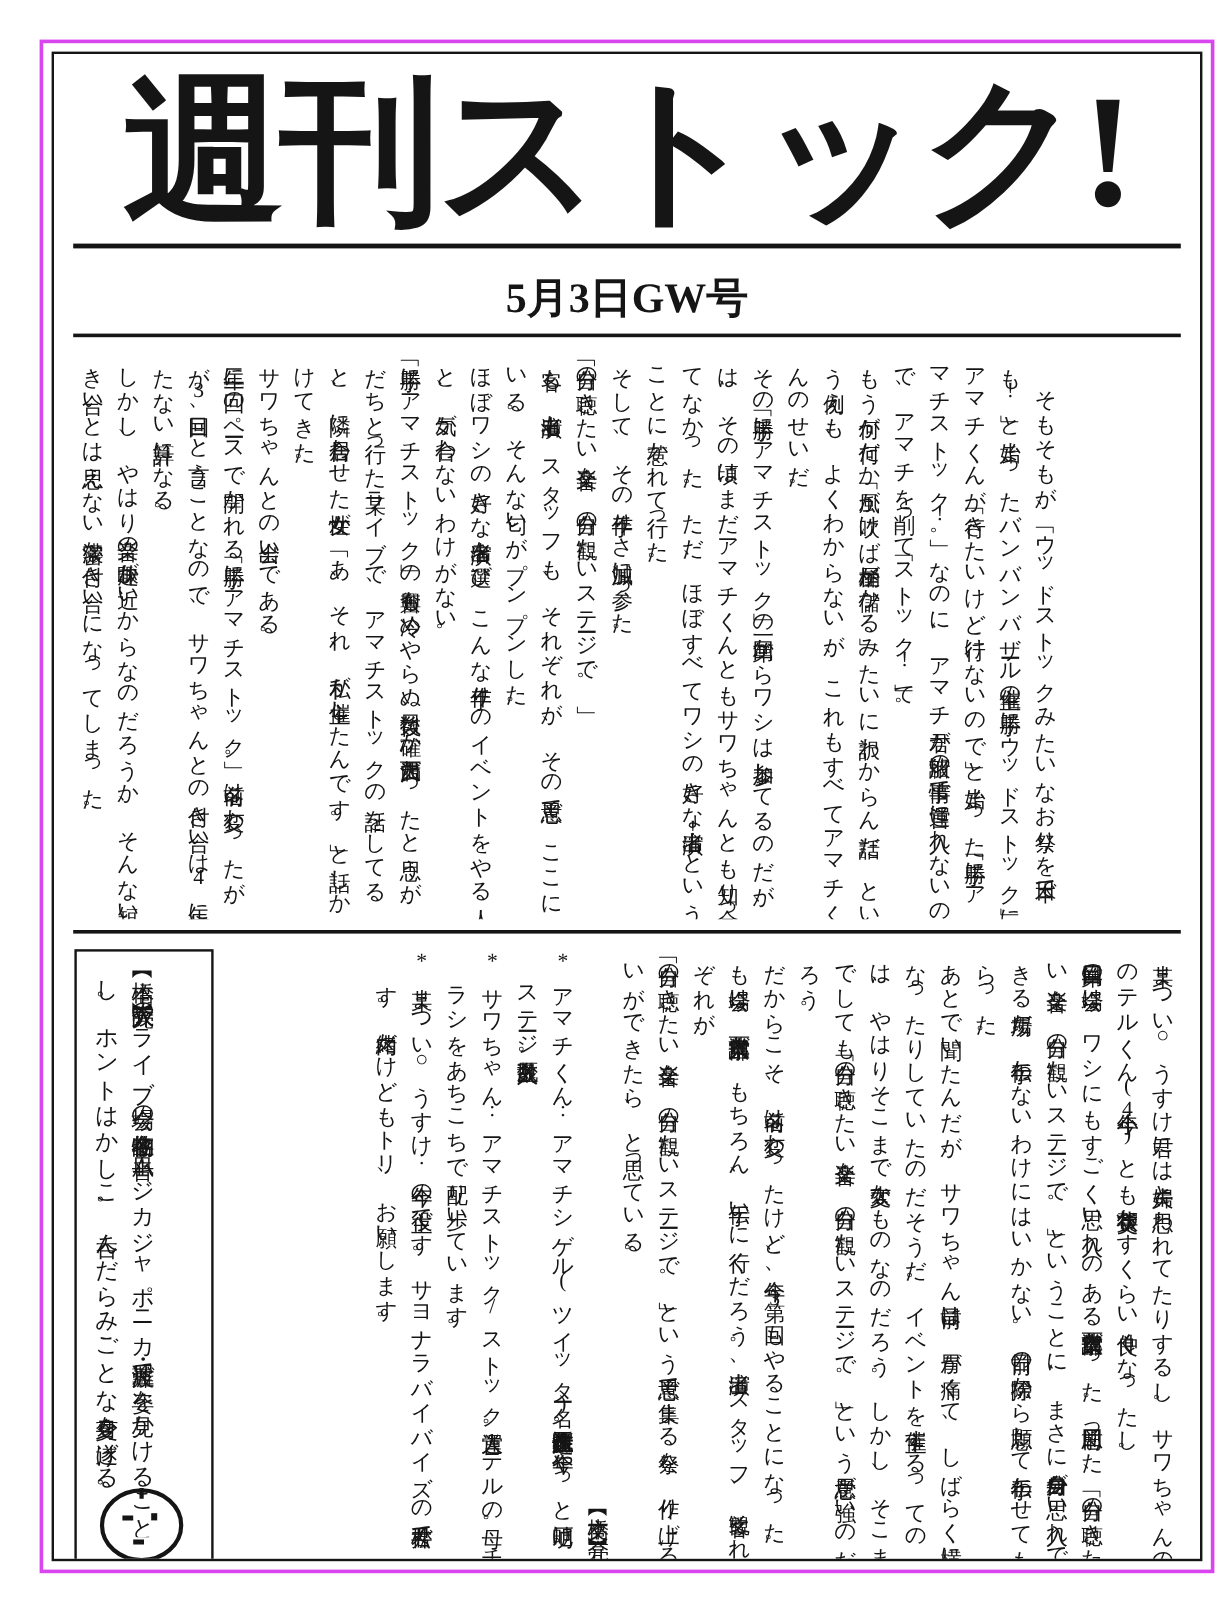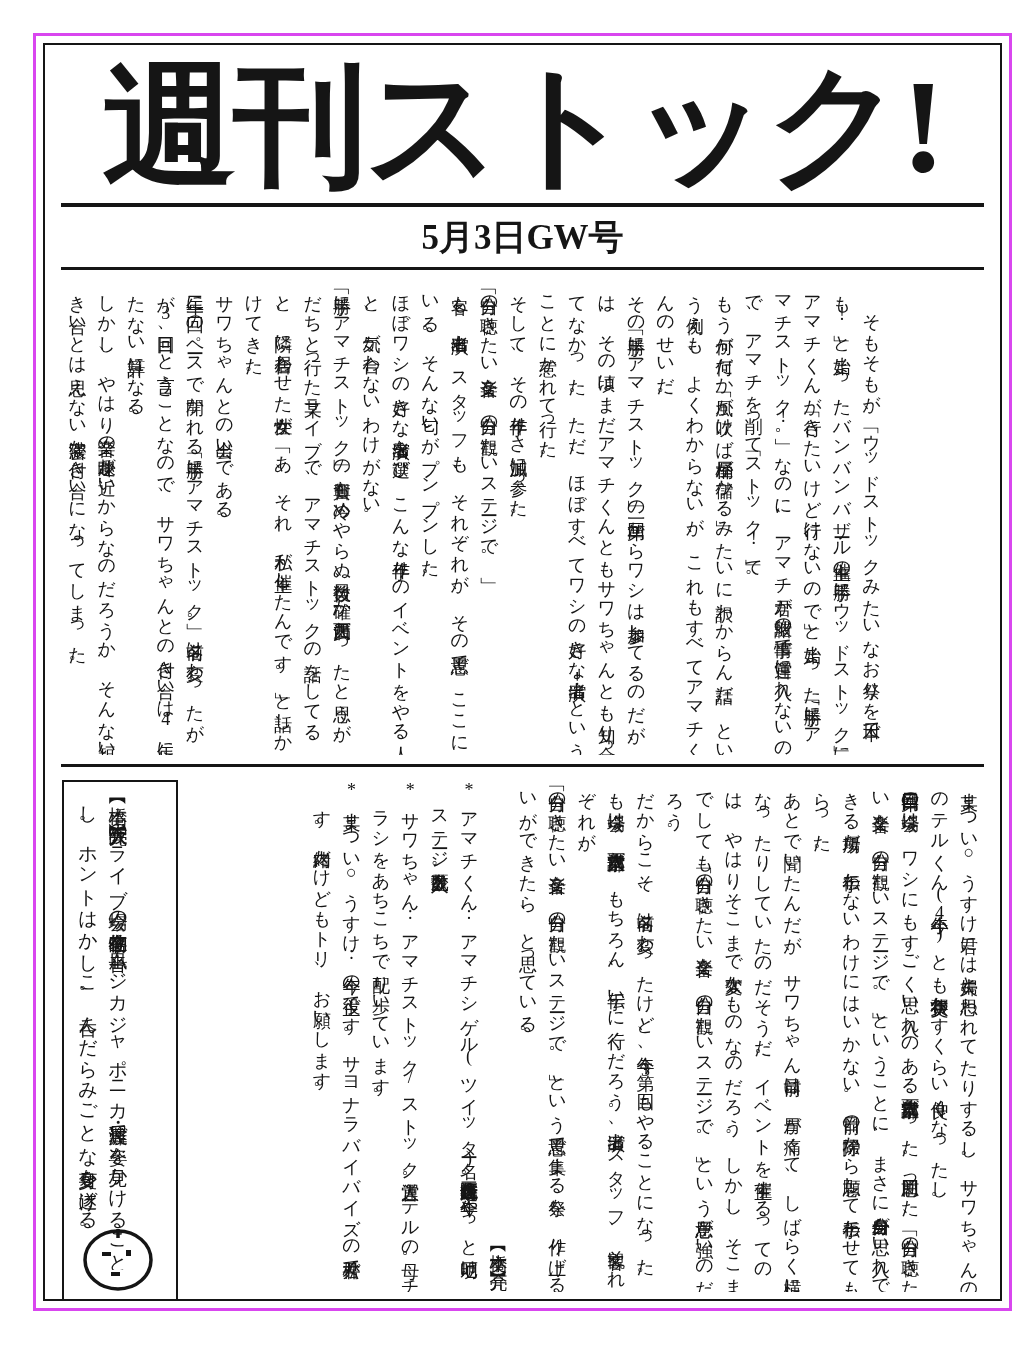--- a/index.html
+++ b/index.html
@@ -17,21 +17,21 @@
     border:2px solid #151515;box-sizing:border-box;overflow:hidden;
   }
   .masthead-title{
     margin:4px 0 0;text-align:center;font-weight:700;
     font-size:134px;line-height:1.15;letter-spacing:-3px;white-space:nowrap;
   }
   .rule{height:4px;background:#151515;margin:0 16px;}
   .rule.thin{height:3px;}
   .subtitle-row{
     display:flex;justify-content:center;align-items:baseline;gap:26px;
-    font-size:35px;font-weight:700;padding:7px 0 6px;white-space:nowrap;
+    font-size:35px;font-weight:700;padding:18px 0 6px;white-space:nowrap;
   }
   .vertical{writing-mode:vertical-rl;text-orientation:upright;}
   .top-article{
     height:472px;margin:13px 17px 0;font-size:18px;line-height:29.4px;
     overflow:hidden;
   }
   .top-article p{margin:0;}
   .top-article p:first-child{text-indent:1em;}
   .section-divider{height:3px;background:#151515;margin:9px 16px 0;}
   .bottom-area{display:flex;margin:13px 17px 0;height:522px;}

